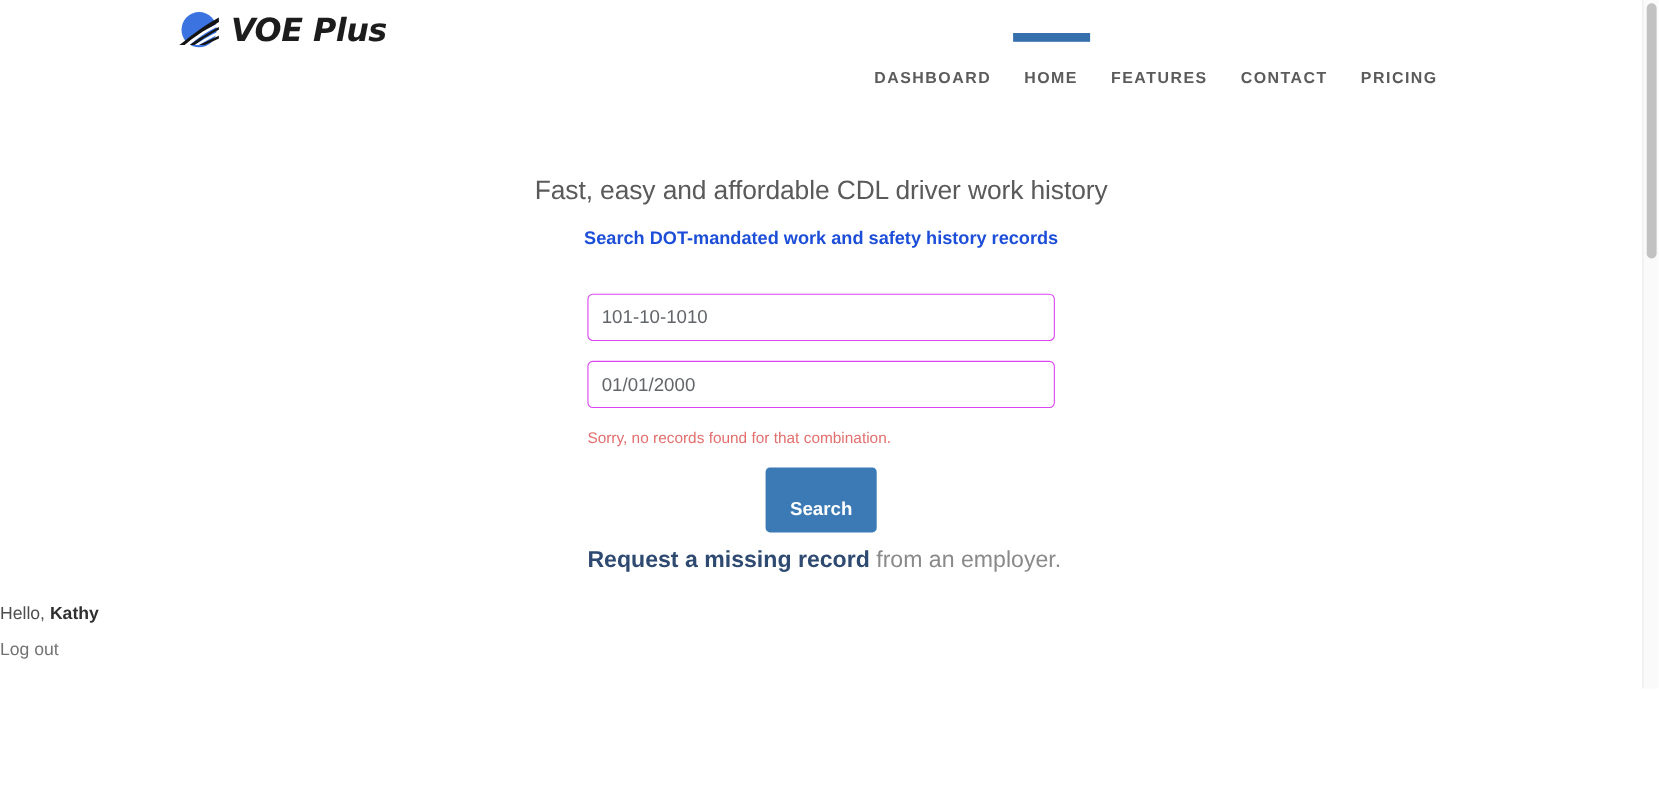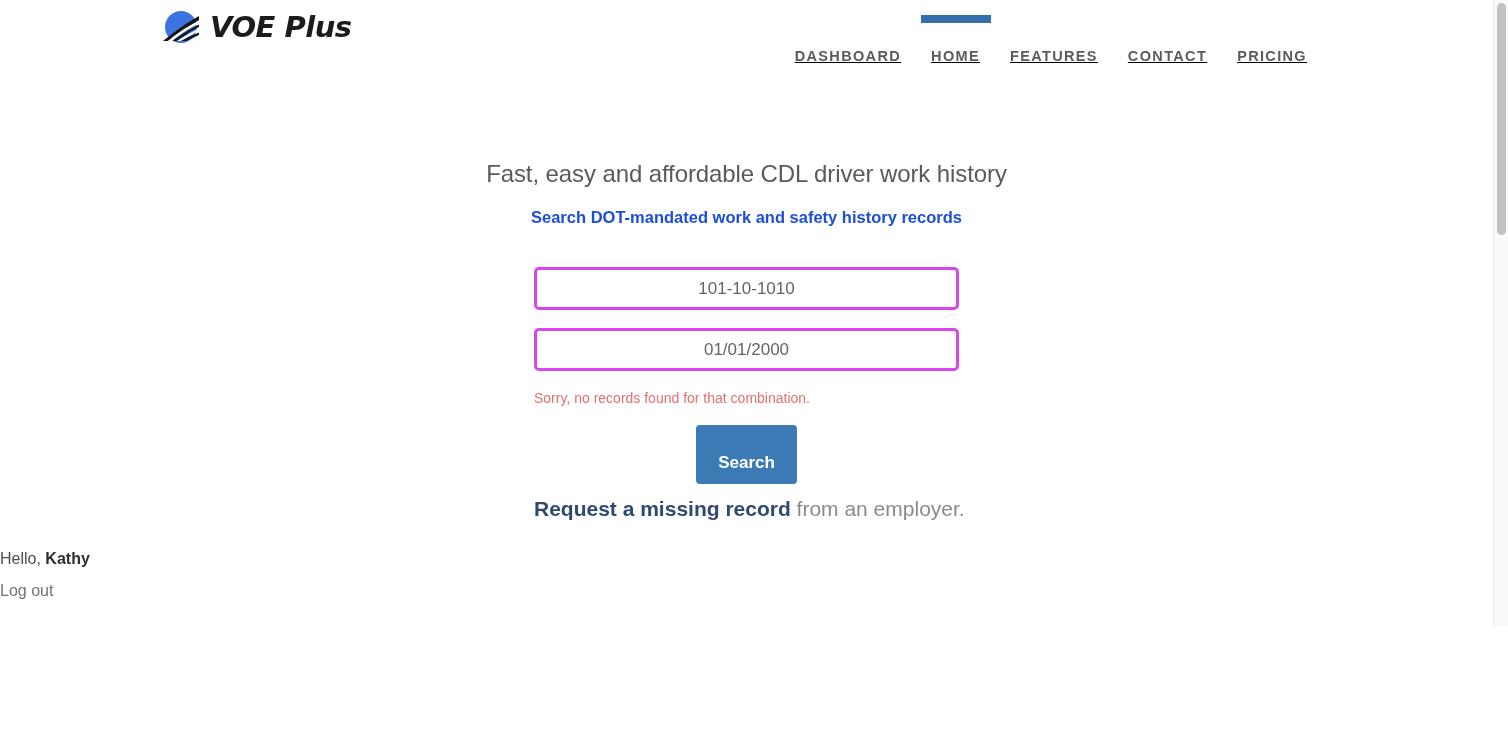--- a/index.html
+++ b/index.html
@@ -67,25 +67,24 @@
     letter-spacing: -0.5px;
     color: #1c1c1c;
     line-height: 1;
     white-space: nowrap;
   }
 
   
   .main-nav {
     position: absolute;
     right: 171px;
-    top: 16px;
+    top: 0;
     height: 78px;
     display: flex;
-    align-items: flex-start;
-    text-decoration: underline;
+    align-items: flex-end;
   }
 
   .nav-item {
     position: relative;
     display: block;
     padding: 33px 15px 0 15px;
     font-size: 14.5px;
     font-weight: bold;
     letter-spacing: 1.35px;
     color: #5b5b5b;
@@ -145,29 +144,28 @@
     position: absolute;
     left: 534px;
     top: 267px;
     width: 425px;
   }
 
   .form-control {
     display: block;
     width: 425px;
     height: 43px;
-    padding: 6px 33px;
+    padding: 6px 12px;
     font-family: "Liberation Sans", sans-serif;
     font-size: 17px;
     color: #62656a;
     background: #ffffff;
-    border: 3px solid #d946ef;
+    border: 1px solid #d946ef;
     border-radius: 5px;
     outline: none;
-    text-align: center;
   }
 
   .form-control::placeholder { color: #62656a; }
 
   .form-control + .form-control { margin-top: 18px; }
 
   .form-error {
     margin: 0;
     padding-top: 18px;
     font-size: 14px;

